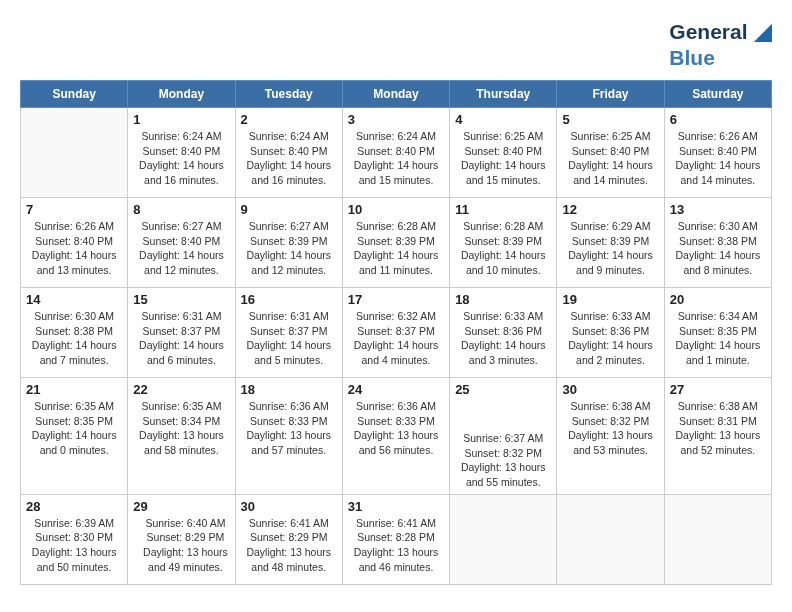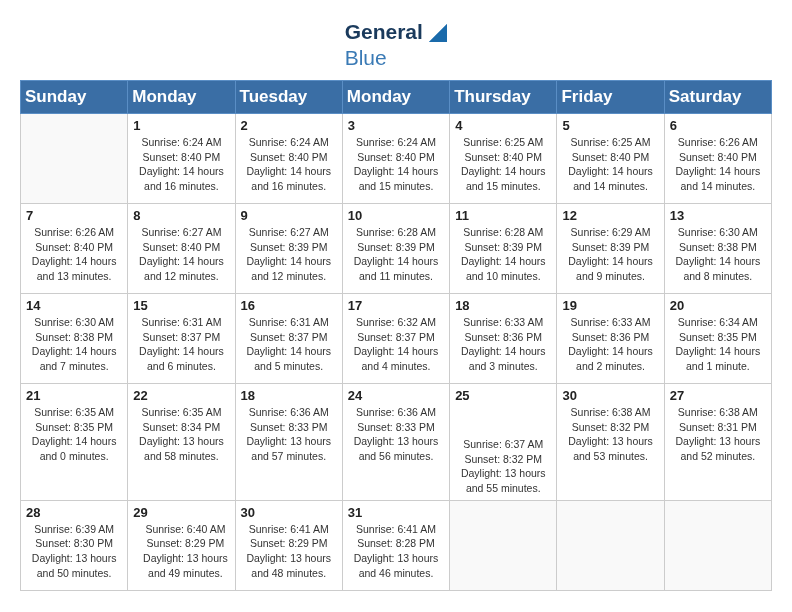--- a/index.html
+++ b/index.html
@@ -5,21 +5,21 @@
     * { box-sizing: border-box; margin: 0; padding: 0; }
     body {
       font-family: Arial, sans-serif;
       background: #fff;
       width: 792px;
       min-height: 612px;
       padding: 20px;
     }
     .header {
       display: flex;
-      justify-content: center;
+      justify-content: flex-end;
       align-items: flex-start;
       margin-bottom: 10px;
     }
     .logo {
       display: flex;
       align-items: center;
     }
     .title-block {
       text-align: right;
     }
@@ -36,22 +36,22 @@
     }
     .calendar {
       width: 100%;
       border-collapse: collapse;
       font-size: 11px;
     }
     .calendar th {
       background: #3a6ea5;
       color: #fff;
       padding: 6px 4px;
-      text-align: left;
-      font-size: 17px;
+      text-align: center;
+      font-size: 12px;
       border: 1px solid #5a8ec5;
     }
     .calendar td {
       border: 1px solid #ccc;
       vertical-align: top;
       padding: 4px 5px;
       width: 107px;
       height: 90px;
       background: #fff;
     }
@@ -78,21 +78,21 @@
 <div class="header">
   <div class="logo">
   <div style="display:flex;align-items:center;">
     <div style="text-align:left;line-height:1.15;">
       <span style="font-size:21px;font-weight:bold;color:#1a3a5c;font-family:Arial;">General</span>
       <svg width="18" height="18" viewBox="0 0 18 18" style="vertical-align:middle;margin-left:2px;margin-bottom:4px;">
         <polygon points="0,18 18,18 18,0" fill="#3a8ccc"></polygon>
         <polygon points="0,18 12,6 18,0 18,18" fill="#1a6aaa"></polygon>
       </svg>
       <br>
-      <span style="font-size:21px;font-weight:normal;color:#3a7ab5;font-family:Arial;">Blue</span>
+      <span style="font-size:21px;font-weight:bold;color:#3a7ab5;font-family:Arial;">Blue</span>
     </div>
   </div>
     </div>
   <div class="title-block">
     <div class="month-year"></div>
     <div class="location"></div>
   </div>
 </div>
 
 <table class="calendar">

